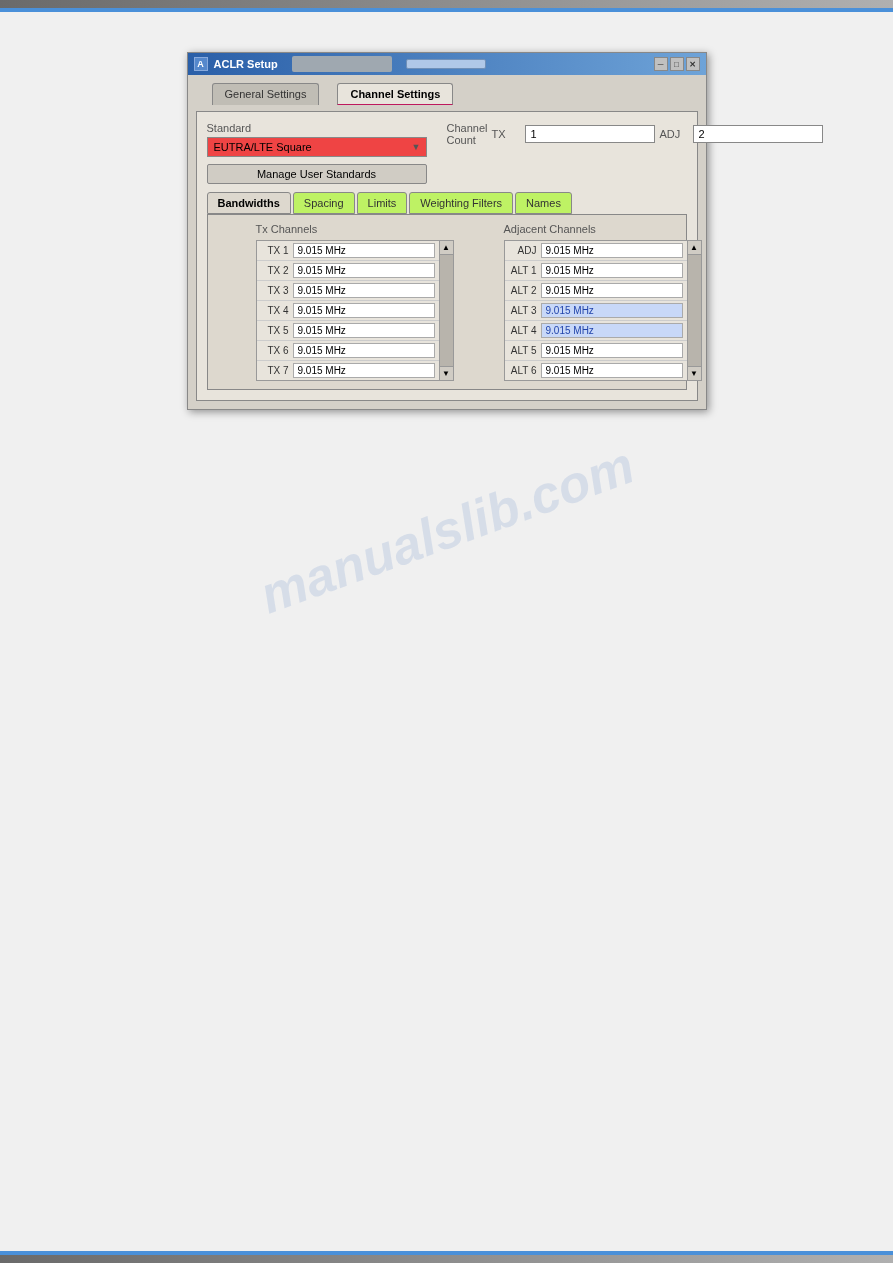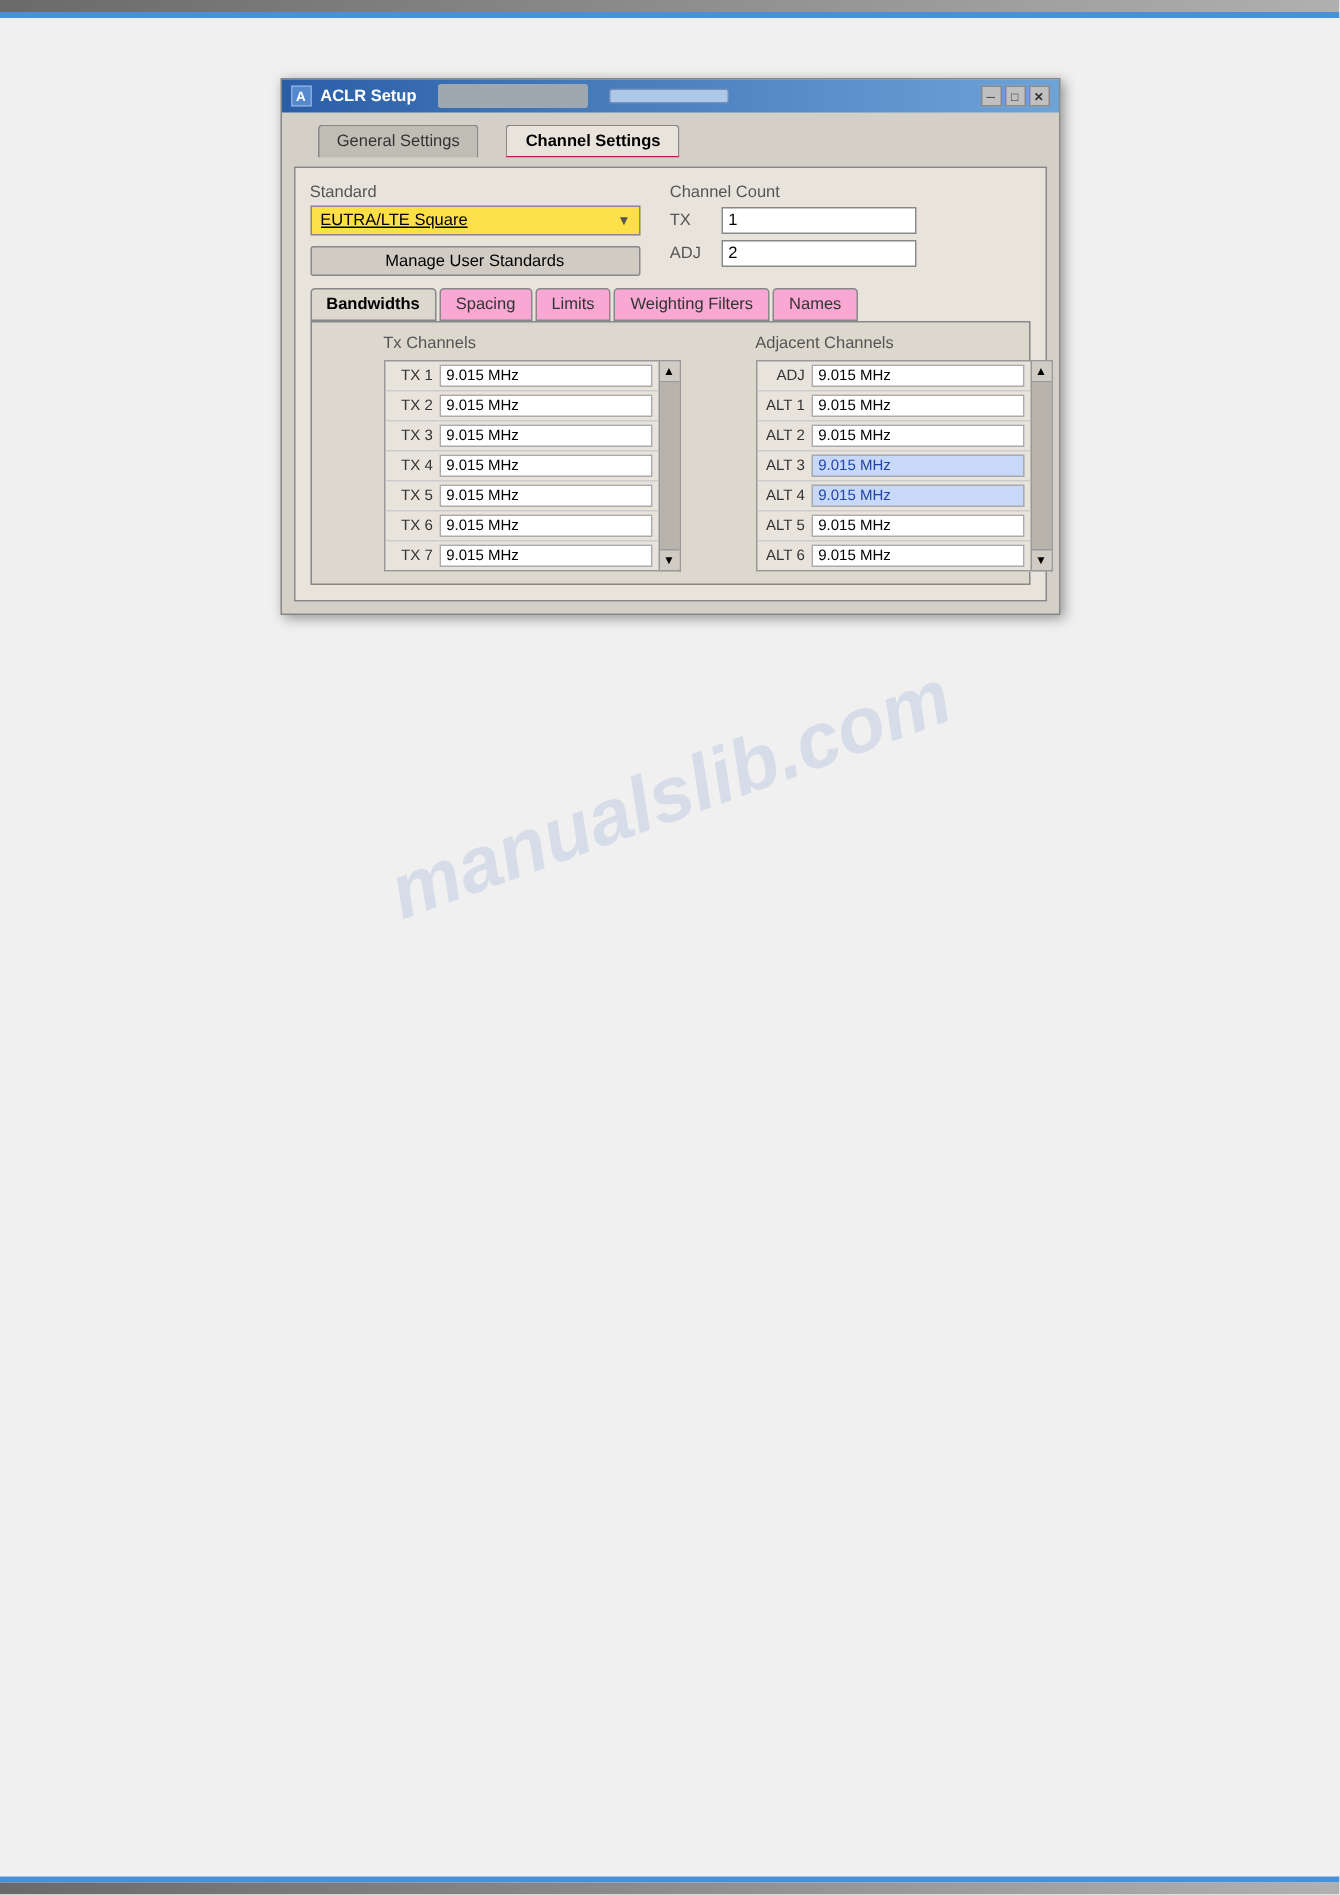--- a/index.html
+++ b/index.html
@@ -164,28 +164,27 @@
     .field-group {
       display: flex;
       flex-direction: column;
       gap: 3px;
     }
     .field-label {
       font-size: 11px;
       color: #555;
     }
     .field-select {
-      background: #fde047;
+      background: #ef4444;
       border: 1px solid #888;
       padding: 3px 6px;
       font-size: 11px;
       width: 220px;
       appearance: none;
       cursor: pointer;
-      text-decoration: underline;
     }
     .select-wrapper {
       position: relative;
       display: inline-block;
     }
     .select-wrapper::after {
       content: '▼';
       position: absolute;
       right: 6px;
       top: 50%;
@@ -201,21 +200,21 @@
       padding: 3px 12px;
       font-size: 11px;
       cursor: pointer;
       margin-top: 4px;
       width: 220px;
     }
 
     
     .channel-count-group {
       display: flex;
-      flex-direction: column;
+      flex-direction: row;
       gap: 4px;
     }
     .channel-count-label {
       font-size: 11px;
       color: #555;
     }
     .count-row {
       display: flex;
       align-items: center;
       gap: 6px;
@@ -236,21 +235,21 @@
     
     .sub-tab-row {
       display: flex;
       gap: 0px;
       margin-bottom: 0;
       margin-top: 6px;
       text-align: right;
     }
     .sub-tab {
       padding: 4px 10px;
-      background: #f9a8d4;
+      background: #bef264;
       border: 1px solid #888;
       cursor: pointer;
       font-size: 11px;
       color: #333;
       border-radius: 3px 3px 0 0;
       margin-right: 2px;
     }
     .sub-tab.active {
       background: #ddd8ce;
       font-weight: bold;

